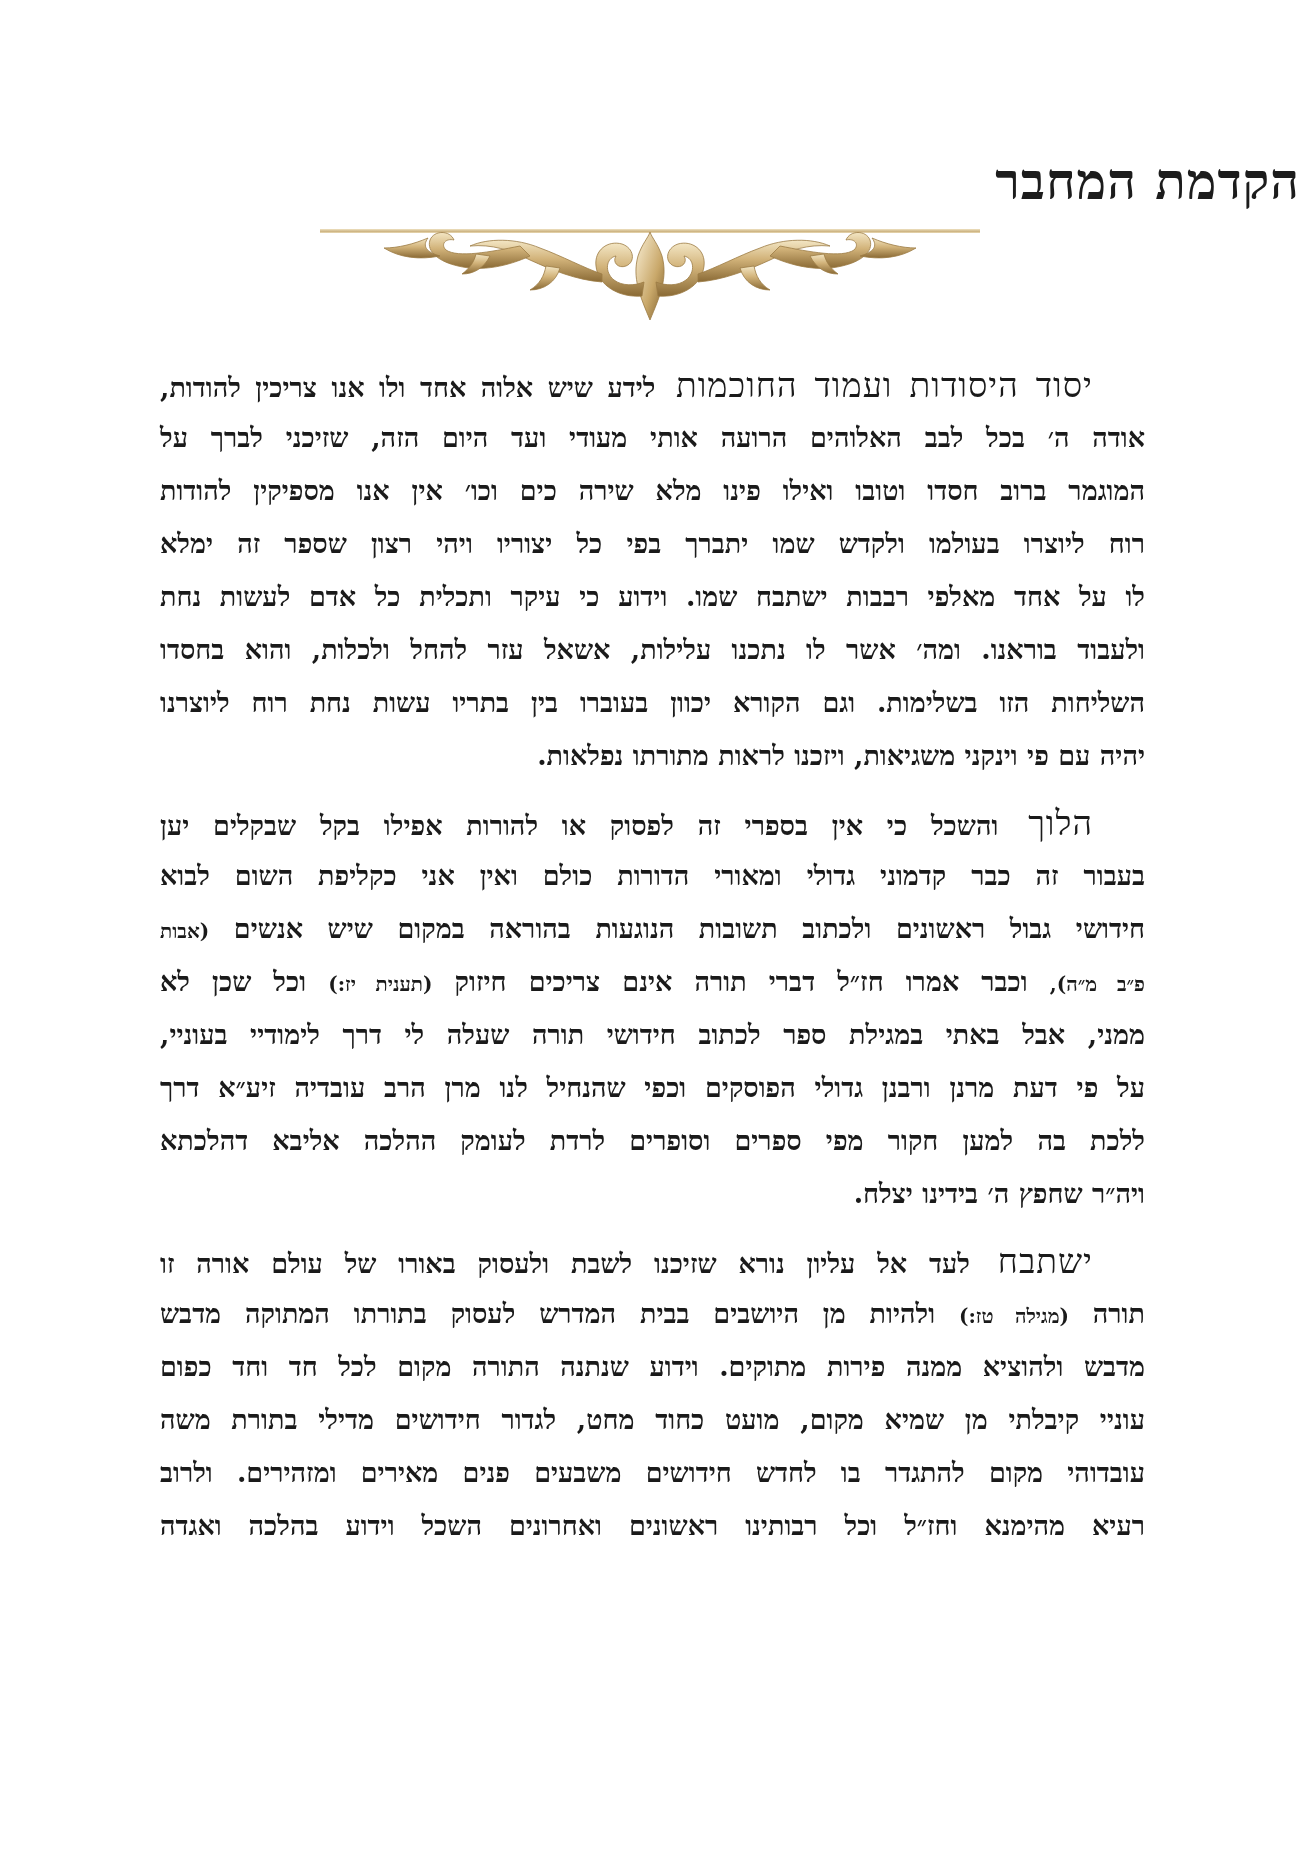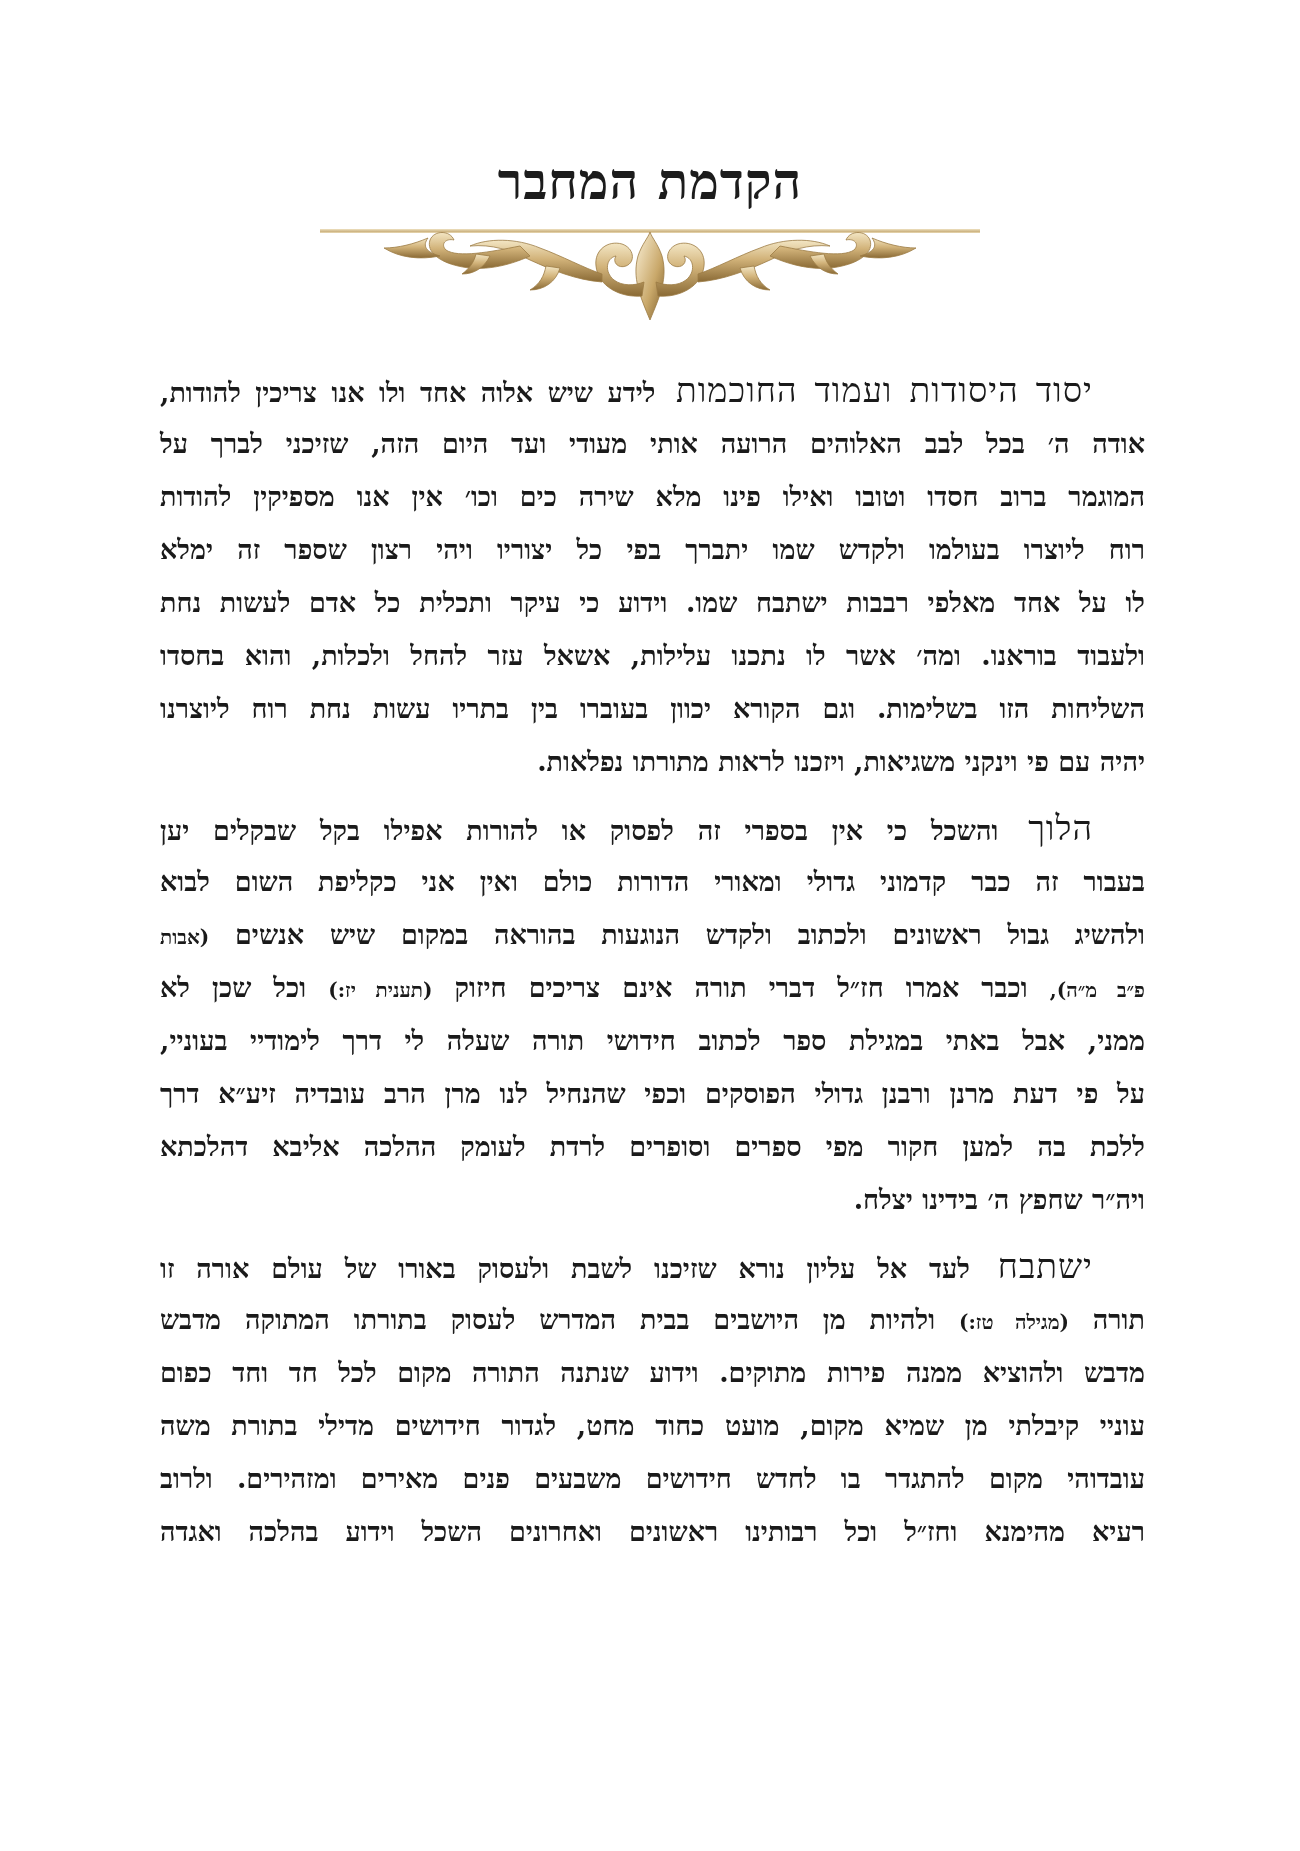--- a/index.html
+++ b/index.html
@@ -1,26 +1,26 @@
 <!DOCTYPE html>
 <html><head>
 <meta charset="utf-8">
 <style>
   html, body { margin: 0; padding: 0; background: #ffffff; }
   body { width: 1300px; height: 1851px; position: relative; overflow: hidden;
          font-family: "DejaVu Serif", "Liberation Serif", serif; color: #1a1a1a; }
   .page { position: absolute; left: 0; top: 0; width: 1300px; height: 1851px; }
-  .title { position: absolute; left: 0; width: 1300px; top: 150px; text-align: center;
+  .title { position: absolute; left: 0; width: 1300px; top: 150px; 
            direction: rtl; font-size: 50px; font-weight: bold; letter-spacing: 1px;
            font-family: "DejaVu Serif", serif; color: #1c1c1c; line-height: 64px; }
   .rule { position: absolute; left: 320px; width: 660px; top: 229px; height: 4px;
           background: linear-gradient(to bottom, #efe2c2, #cdb482 60%, #e9dab6); }
   .ornament { position: absolute; left: 370px; top: 226px; width: 560px; height: 96px; }
   .body-text { position: absolute; left: 160px; width: 985px; top: 364px; direction: rtl; }
-  .line { display: block; height: 53px; line-height: 53px; font-size: 27px; font-weight: bold;
+  .line { display: block; height: 53px; line-height: 42px; font-size: 27px; font-weight: bold;
           text-align: justify; text-align-last: justify; white-space: nowrap; overflow: visible; }
   .line.last { text-align-last: right; }
   .line .lead { font-size: 34px; font-weight: normal; letter-spacing: 1px; margin-left: 6px; }
   .line .note { font-size: 20px; font-weight: bold; }
   .indent { padding-right: 52px; }
   .para-gap { height: 14px; }
 </style>
 </head>
 <body>
 
@@ -81,21 +81,21 @@
     <div class="line last">יהיה עם פי וינקני משגיאות, ויזכנו לראות מתורתו נפלאות.</div>
 
     <div class="para-gap"></div>
 
     <div class="line indent">
       <span class="lead">הלוך</span>
       <span>והשכל כי אין בספרי זה לפסוק או להורות אפילו בקל שבקלים יען</span>
     </div>
     <div class="line">בעבור זה כבר קדמוני גדולי ומאורי הדורות כולם ואין אני כקליפת השום לבוא</div>
     <div class="line">
-      <span>ולהשיג גבול ראשונים ולכתוב ולקדש הנוגעות בהוראה במקום שיש אנשים</span>
+      <span>חידושי גבול ראשונים ולכתוב תשובות הנוגעות בהוראה במקום שיש אנשים</span>
       <span class="note">(אבות</span>
     </div>
     <div class="line">
       <span class="note">פ״ב מ״ה),</span>
       <span>וכבר אמרו חז״ל דברי תורה אינם צריכים חיזוק</span>
       <span class="note">(תענית יז:)</span>
       <span>וכל שכן לא</span>
     </div>
     <div class="line">ממני, אבל באתי במגילת ספר לכתוב חידושי תורה שעלה לי דרך לימודיי בעוניי,</div>
     <div class="line">על פי דעת מרנן ורבנן גדולי הפוסקים וכפי שהנחיל לנו מרן הרב עובדיה זיע״א דרך</div>

